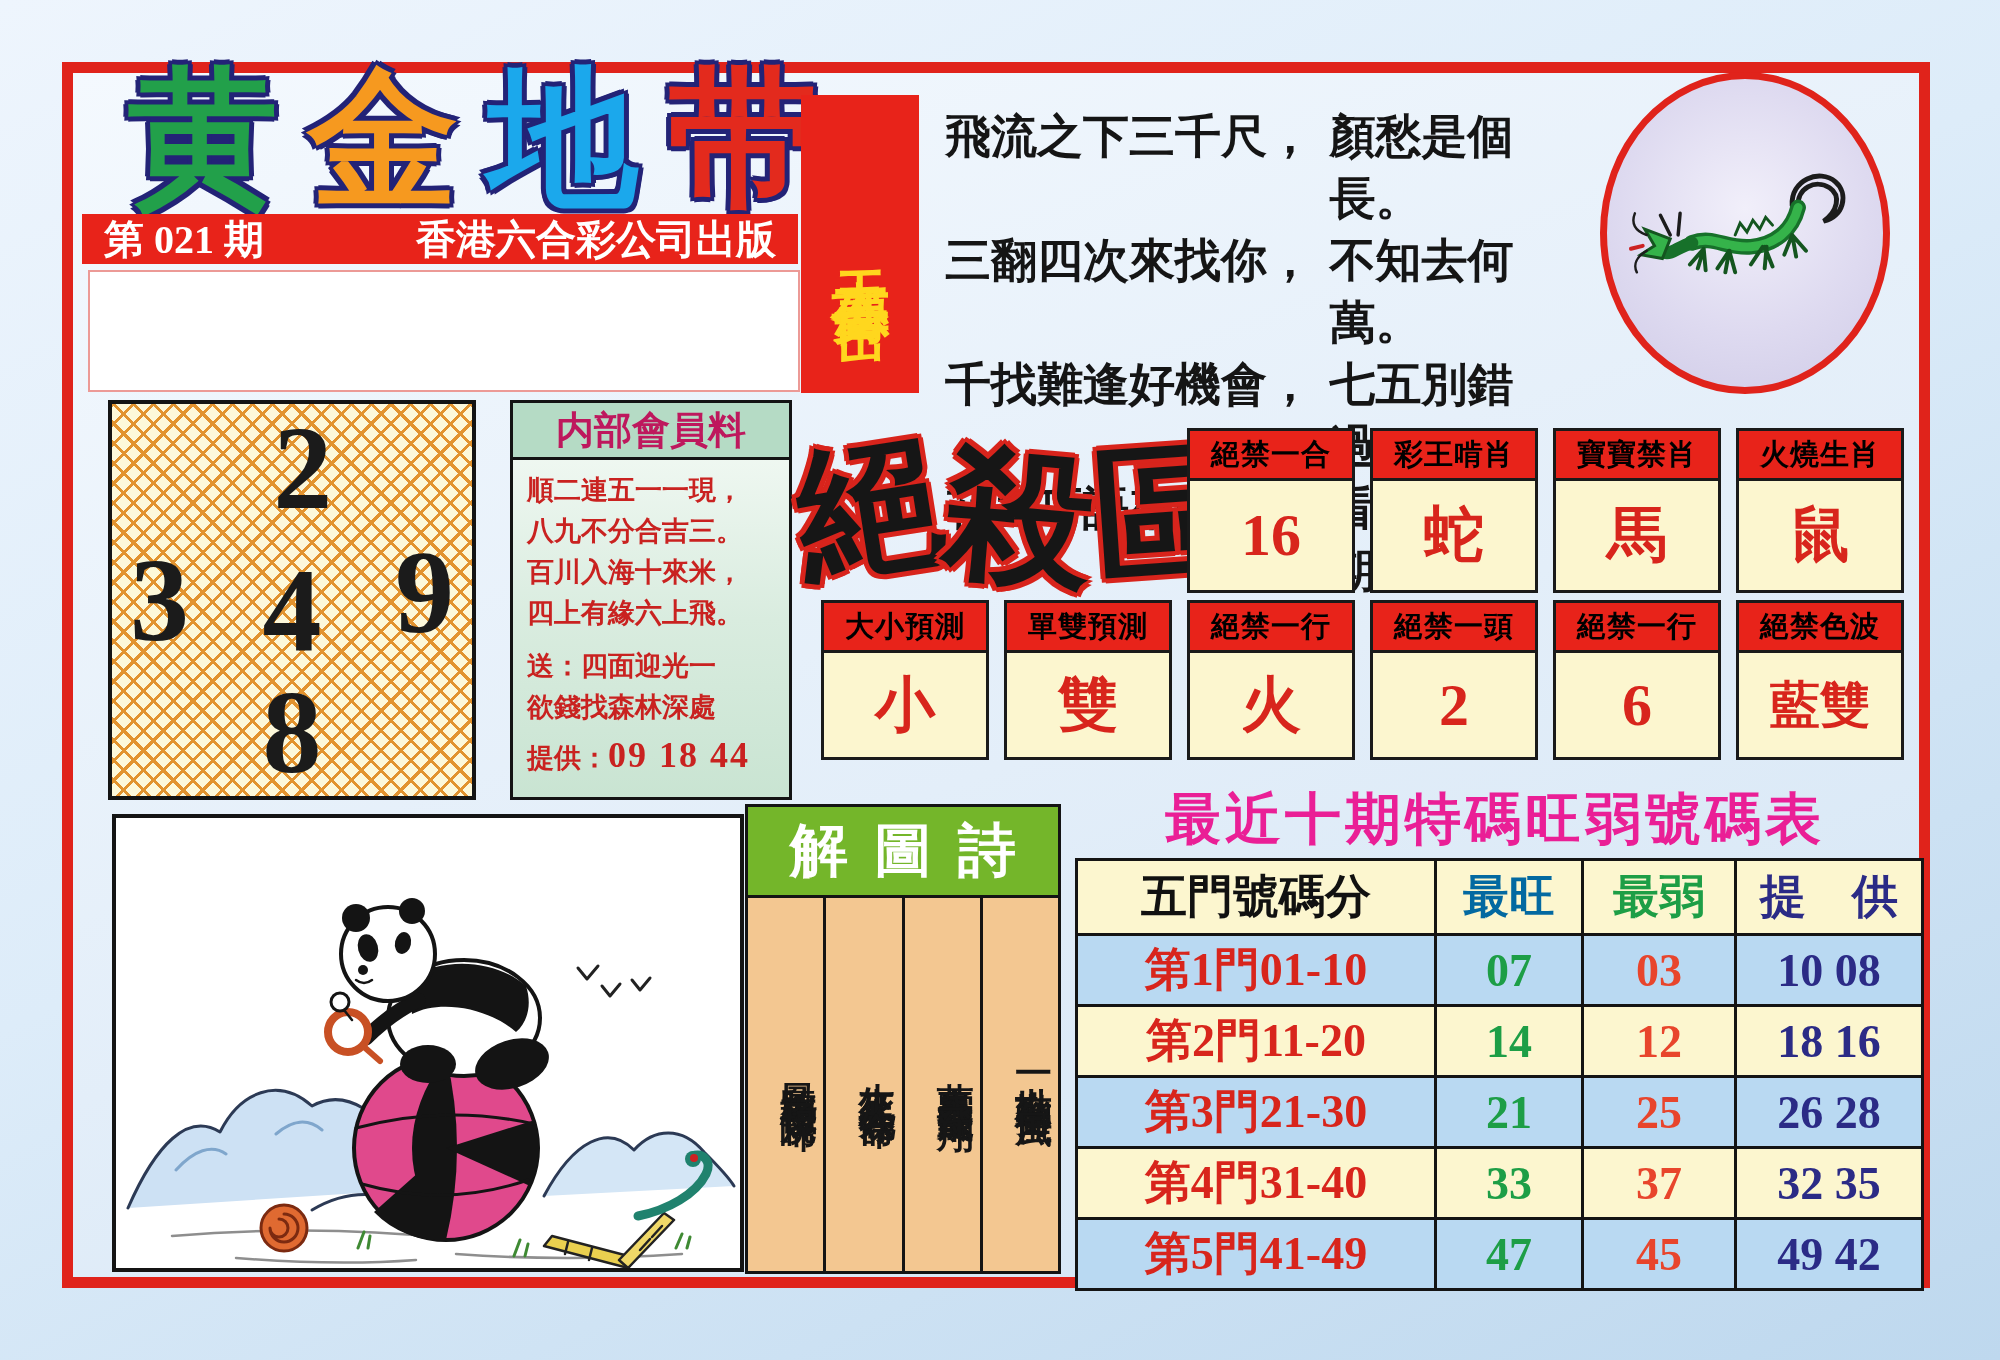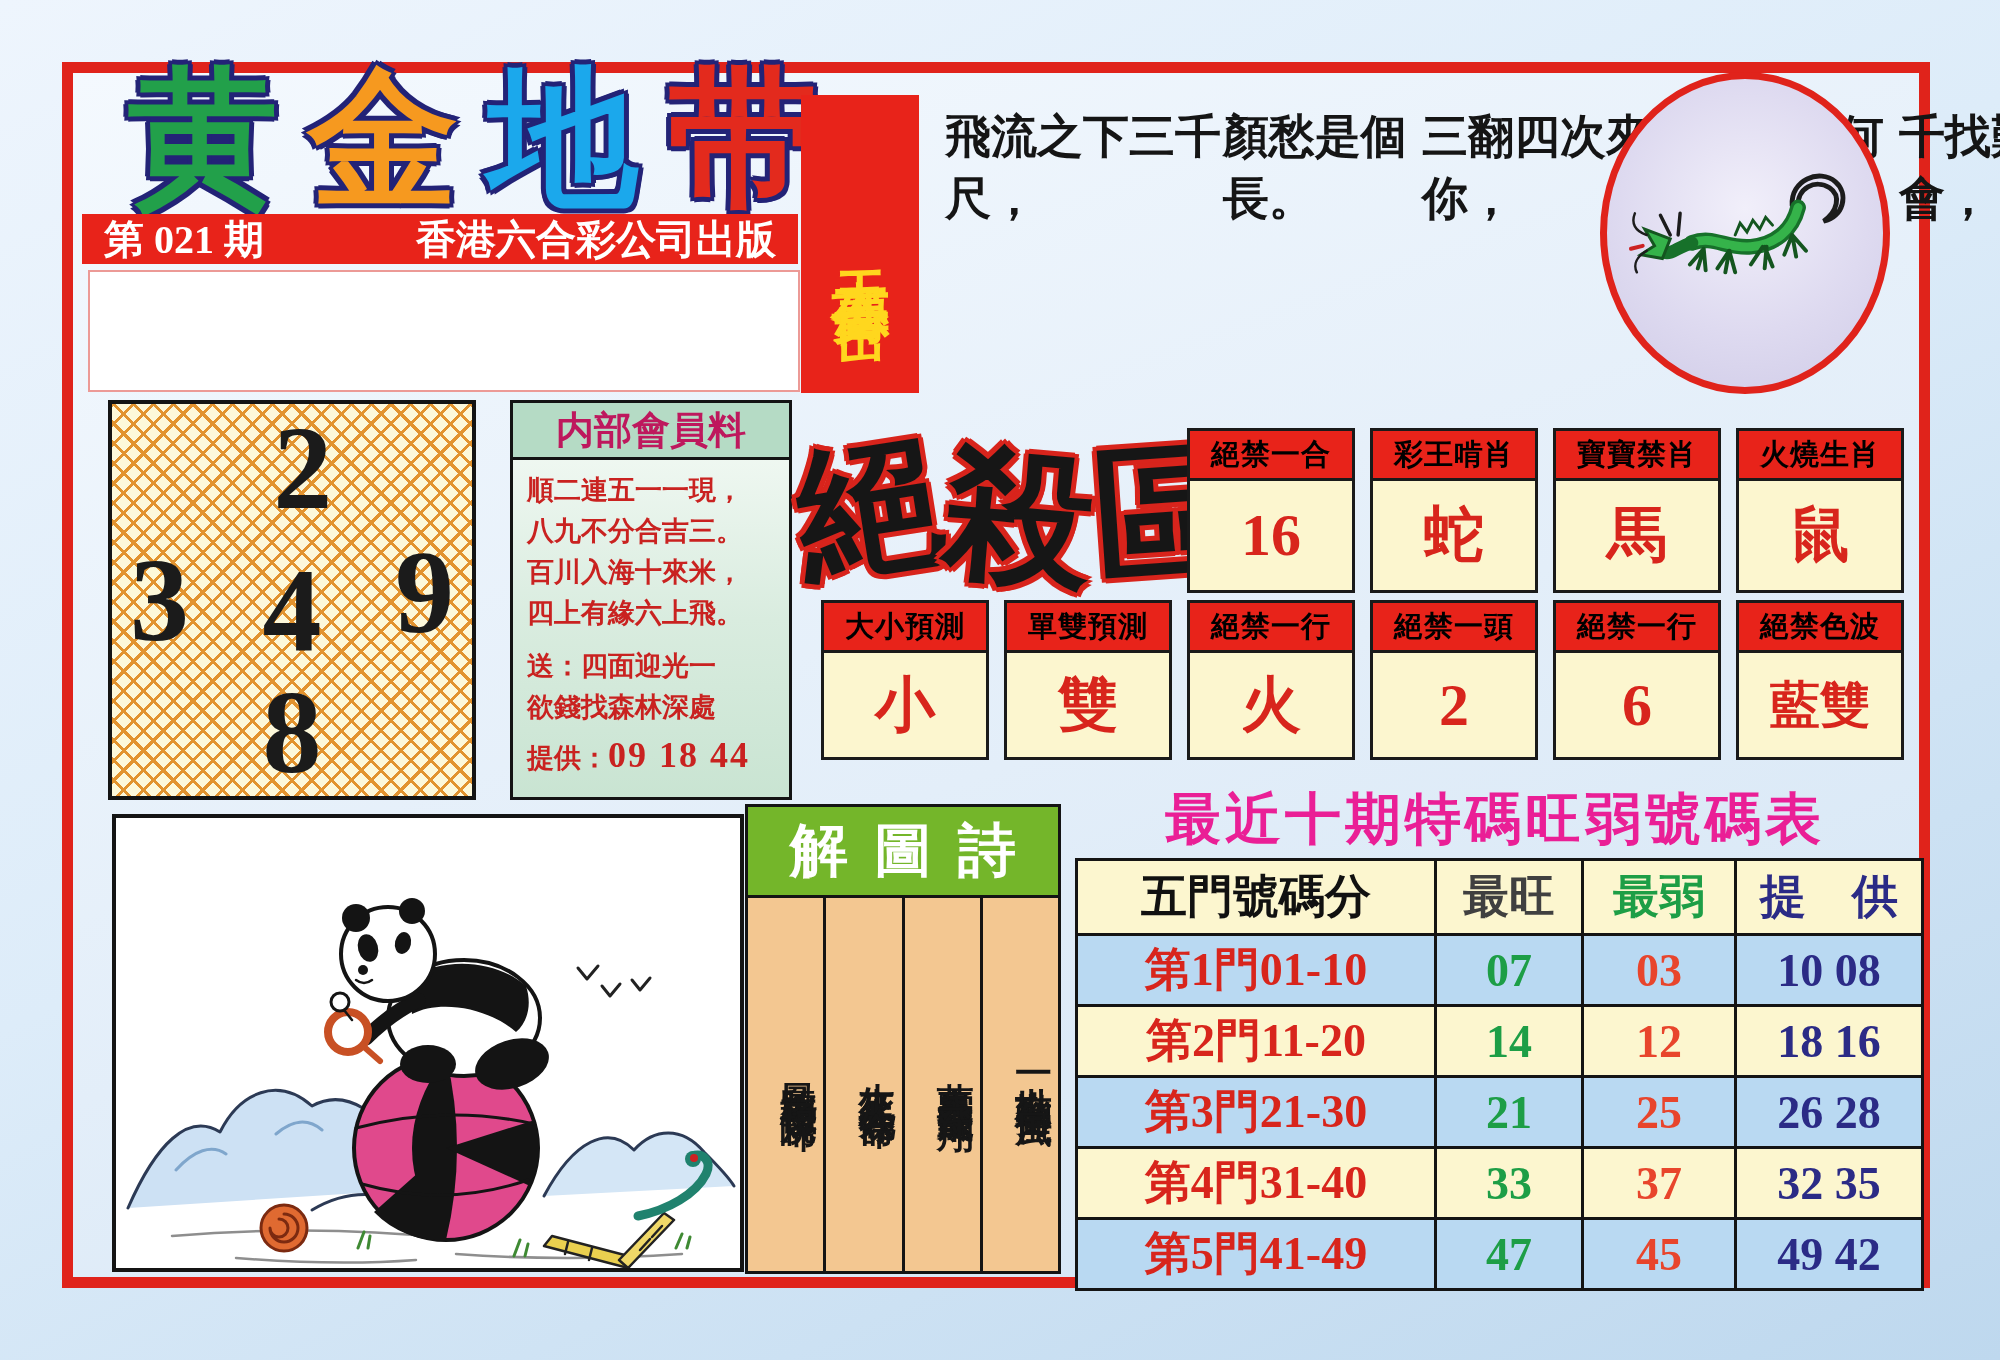--- a/index.html
+++ b/index.html
@@ -22,21 +22,21 @@
   .issuebar{left:82px;top:214px;width:716px;height:50px;background:#e8231a;color:#fff;
     display:flex;align-items:center;justify-content:space-between;padding:0 22px;box-sizing:border-box;
     font-size:40px;font-weight:700;}
   .whitebox{left:88px;top:270px;width:708px;height:118px;background:#ffffff;border:2px solid #ec9a96;}
   
   .tianshu{left:801px;top:95px;width:118px;height:298px;background:#e8231a;
     display:flex;align-items:center;justify-content:center;}
   .tianshu-text{writing-mode:vertical-rl;text-orientation:upright;color:#ffd71e;
     font-size:58px;font-weight:900;letter-spacing:10px;transform:skewY(-2deg);}
   
-  .poem{left:945px;top:106px;width:660px;height:286px;display:flex;flex-direction:row;justify-content:space-between;}
+  .poem{left:945px;top:106px;width:660px;height:286px;display:flex;flex-direction:column;justify-content:space-between;}
   .poem-row{display:flex;}
   .poem-left{width:385px;font-size:46px;font-weight:700;}
   .poem-right{font-size:46px;font-weight:700;}
   
   .oval{left:1600px;top:72px;width:276px;height:308px;border:7px solid #e0231b;border-radius:50%;
     background:radial-gradient(circle at 50% 42%,#f1effa 0%,#dedaf0 55%,#cfcbe7 100%);
     display:flex;align-items:center;justify-content:center;}
   
   .hatchbox{left:108px;top:400px;width:368px;height:400px;border:4px solid #141414;box-sizing:border-box;
     background-color:#fdf8da;
@@ -82,21 +82,21 @@
   .hctable td{border:3px solid #141414;text-align:center;font-weight:700;padding:0;}
   .hctable .hrow td{height:72px;background:#fcf6cf;font-size:46px;}
   .hctable .drow td{height:68px;font-size:46px;}
   .hctable .bgblue td{background:#b9d9f2;}
   .hctable .bgcream td{background:#fcf6cf;}
   .c-gate{width:356px;color:#d8251c;}
   .c-hot{width:144px;color:#1d9e46;}
   .c-cold{width:150px;color:#e8452c;}
   .c-prov{width:184px;color:#2b2b86;}
   .h-gate{color:#111;}
-  .h-hot{color:#404040;} .h-cold{color:#1d9e46;} .h-prov{color:#2b2b86;}
+  .h-hot{color:#0369a1;} .h-cold{color:#1d9e46;} .h-prov{color:#2b2b86;}
   
   .jietu{left:745px;top:804px;width:316px;height:470px;border:3px solid #141414;box-sizing:border-box;display:flex;flex-direction:column;}
   .jietu-h{height:88px;flex:none;background:#74b62a;border-bottom:3px solid #141414;display:flex;align-items:center;justify-content:center;
     color:#fff;font-size:58px;font-weight:900;letter-spacing:26px;padding-left:26px;}
   .jietu-cols{flex:1;display:flex;}
   .jietu-col{flex:1;background:#f3c791;display:flex;justify-content:center;padding-top:14px;box-sizing:border-box;
     writing-mode:vertical-rl;text-orientation:upright;font-size:37px;font-weight:700;color:#161616;letter-spacing:5px;}
   .jietu-col + .jietu-col{border-left:3px solid #141414;}
   
   .pandabox{left:112px;top:814px;width:632px;height:458px;background:#fff;border:4px solid #141414;box-sizing:border-box;}

